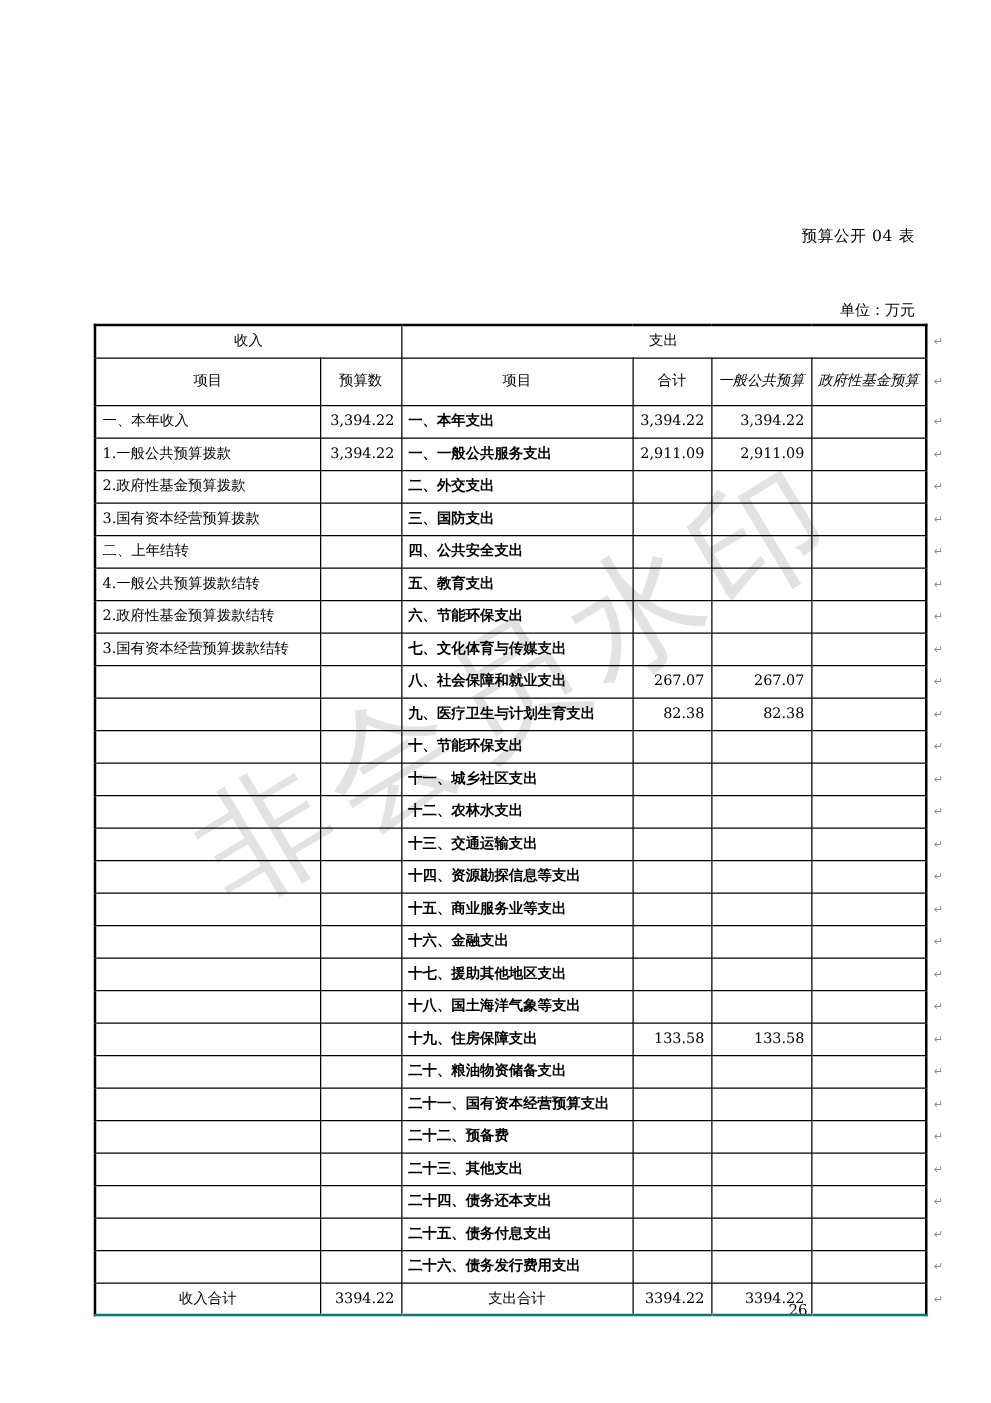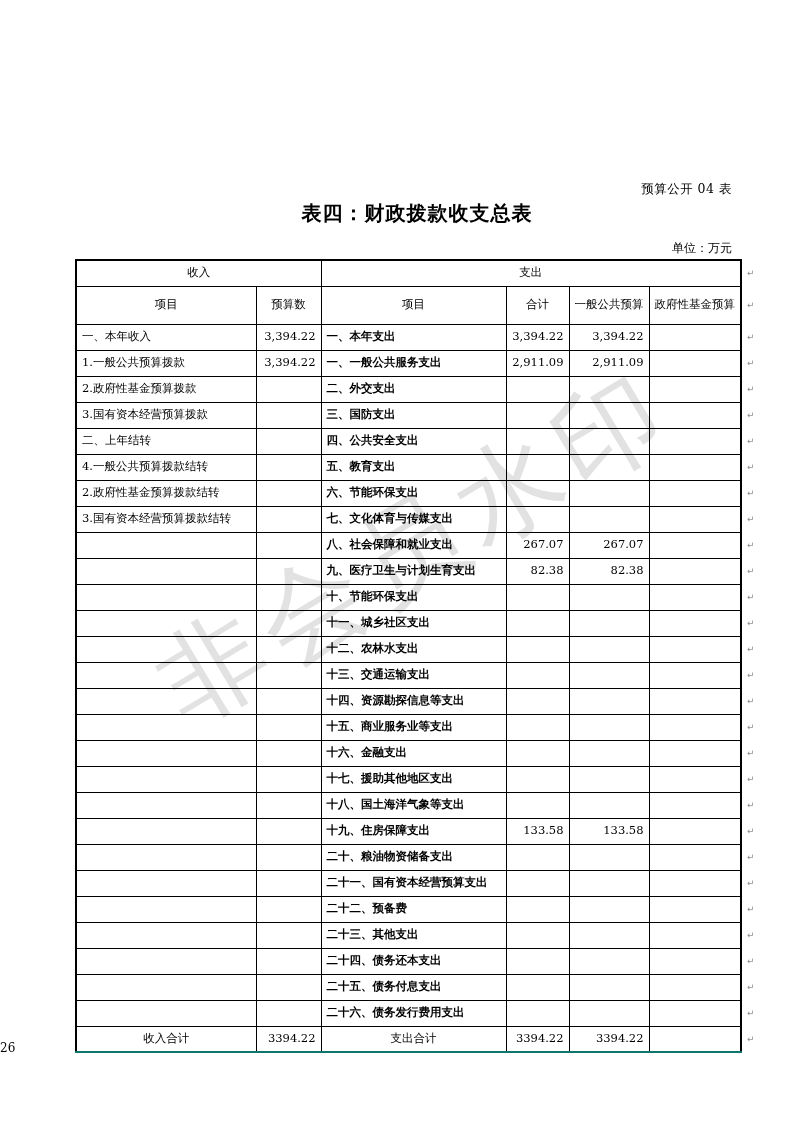--- a/index.html
+++ b/index.html
@@ -48,50 +48,49 @@
     line-height:1.35;
   }
   td.b{border:1px solid #000;}
   td.bt{border-top:2px solid #000;}
   td.bb{border-bottom:2px solid #0f766e;}
   td.bl{border-left:2px solid #000;margin-left:35px;}
   td.br{border-right:2px solid #000;}
   td.center{text-align:center;}
   td.left{text-align:left;}
   td.right{text-align:right;}
-  td.wrap{white-space:normal;line-height:1.45;}
+  td.wrap{white-space:normal;line-height:1.45;font-style:italic;}
   td.ind0{padding-left:5px;}
   td.ind1{padding-left:13px;}
   td.ind2{padding-left:20px;}
   td.epad{padding-left:8px;font-weight:bold;}
   tr.hr1{height:26px;}
   tr.hr2{height:38px;}
   tr.datarow{height:26px;}
   tr.totalrow{height:26px;}
   td.markcell{
     border:none;background:transparent;
     padding:0 0 0 4px;text-align:left;
   }
   .pmark{
     color:#909090;font-size:9px;
     font-family:"DejaVu Sans","Liberation Sans",sans-serif;
   }
   .page-number{
     position:absolute;top:1041px;left:0;width:646px;
-    text-align:left;font-size:12px;
+    text-align:right;font-size:12px;
   }
 </style>
 </head>
 <body>
 
 <div class="page">
 
   <div class="doc-label">预算公开 04 表</div>
 
-  <h1 class="title">表四：财政拨款收支总表</h1>
 
   <div class="unit">单位：万元</div>
 
   <div class="watermark">非会员水印</div>
 
   <table class="budget">
     <colgroup>
       <col style="width:180px">
       <col style="width:65px">
       <col style="width:185px">

